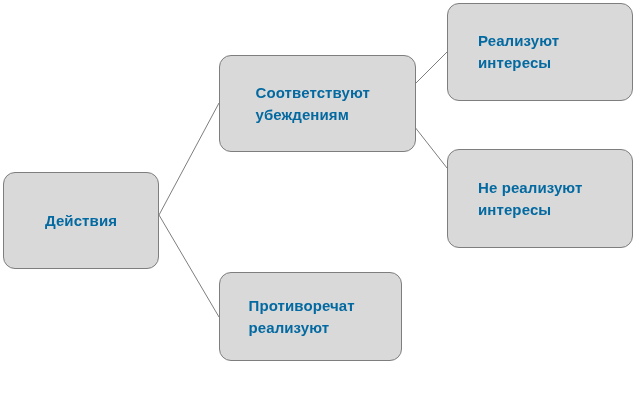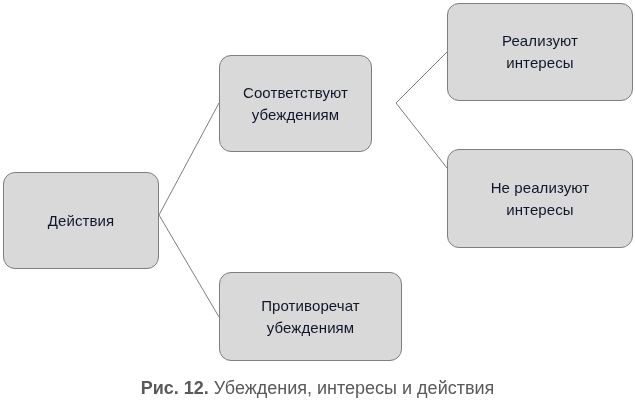--- a/index.html
+++ b/index.html
@@ -28,28 +28,28 @@
     border: 1px solid #7e7e7e;
     border-radius: 12px;
     display: flex;
     align-items: center;
     justify-content: center;
     box-sizing: border-box;
   }
   .node-label {
     display: block;
     max-width: 124px;
-    text-align: center;
     font-size: 15px;
     line-height: 1.45;
-    color: #0f172a;
+    color: #0369a1;
     letter-spacing: 0.1px;
+    font-weight: bold;
   }
   .node-a { left: 3px;   top: 172px; width: 156px; height: 97px; }
-  .node-b { left: 219px; top: 55px;  width: 153px; height: 97px; }
+  .node-b { left: 219px; top: 55px;  width: 197px; height: 97px; }
   .node-c { left: 219px; top: 272px; width: 183px; height: 89px; }
   .node-d { left: 447px; top: 3px;   width: 186px; height: 98px; }
   .node-e { left: 447px; top: 119px; width: 186px; height: 99px; margin-top: 30px; }
   .caption {
     position: absolute;
     left: 0;
     top: 378px;
     width: 635px;
     text-align: center;
     font-size: 18px;
@@ -74,28 +74,25 @@
 
   <div class="node node-a">
     <span class="node-label">Действия</span>
   </div>
 
   <div class="node node-b">
     <span class="node-label">Соответствуют убеждениям</span>
   </div>
 
   <div class="node node-c">
-    <span class="node-label">Противоречат убеждениям</span>
+    <span class="node-label">Противоречат реализуют</span>
   </div>
 
   <div class="node node-d">
     <span class="node-label">Реализуют интересы</span>
   </div>
 
   <div class="node node-e">
     <span class="node-label">Не реализуют интересы</span>
   </div>
 
-  <div class="caption">
-    <span class="caption-label">Рис. 12.</span><span> Убеждения, интересы и действия</span>
-  </div>
 
 </div>
 
 </body></html>

